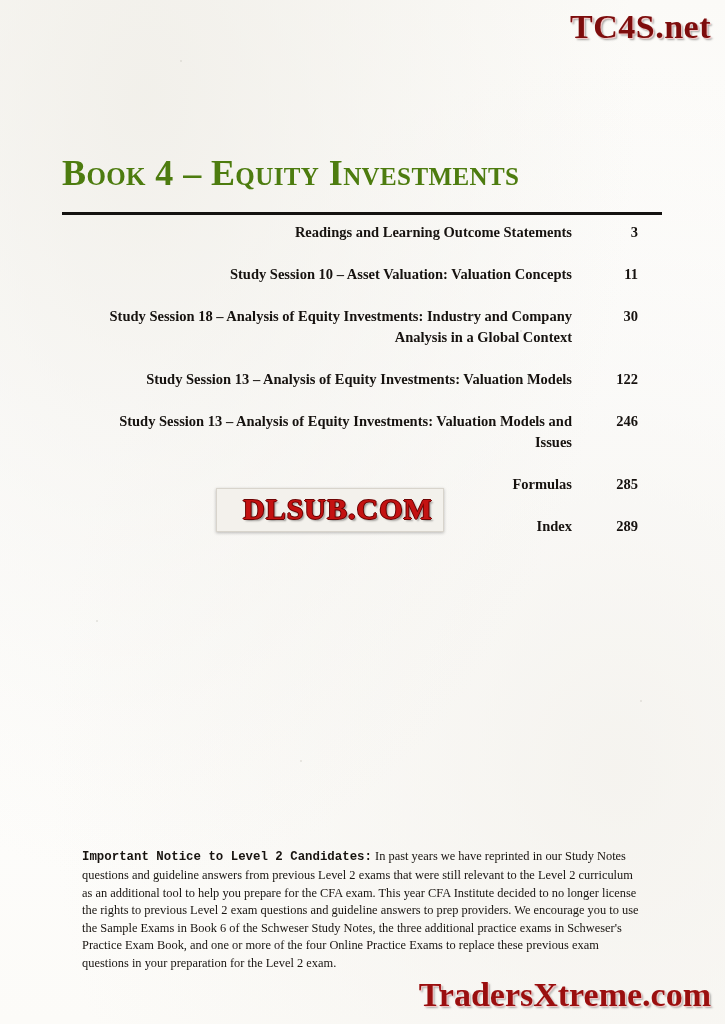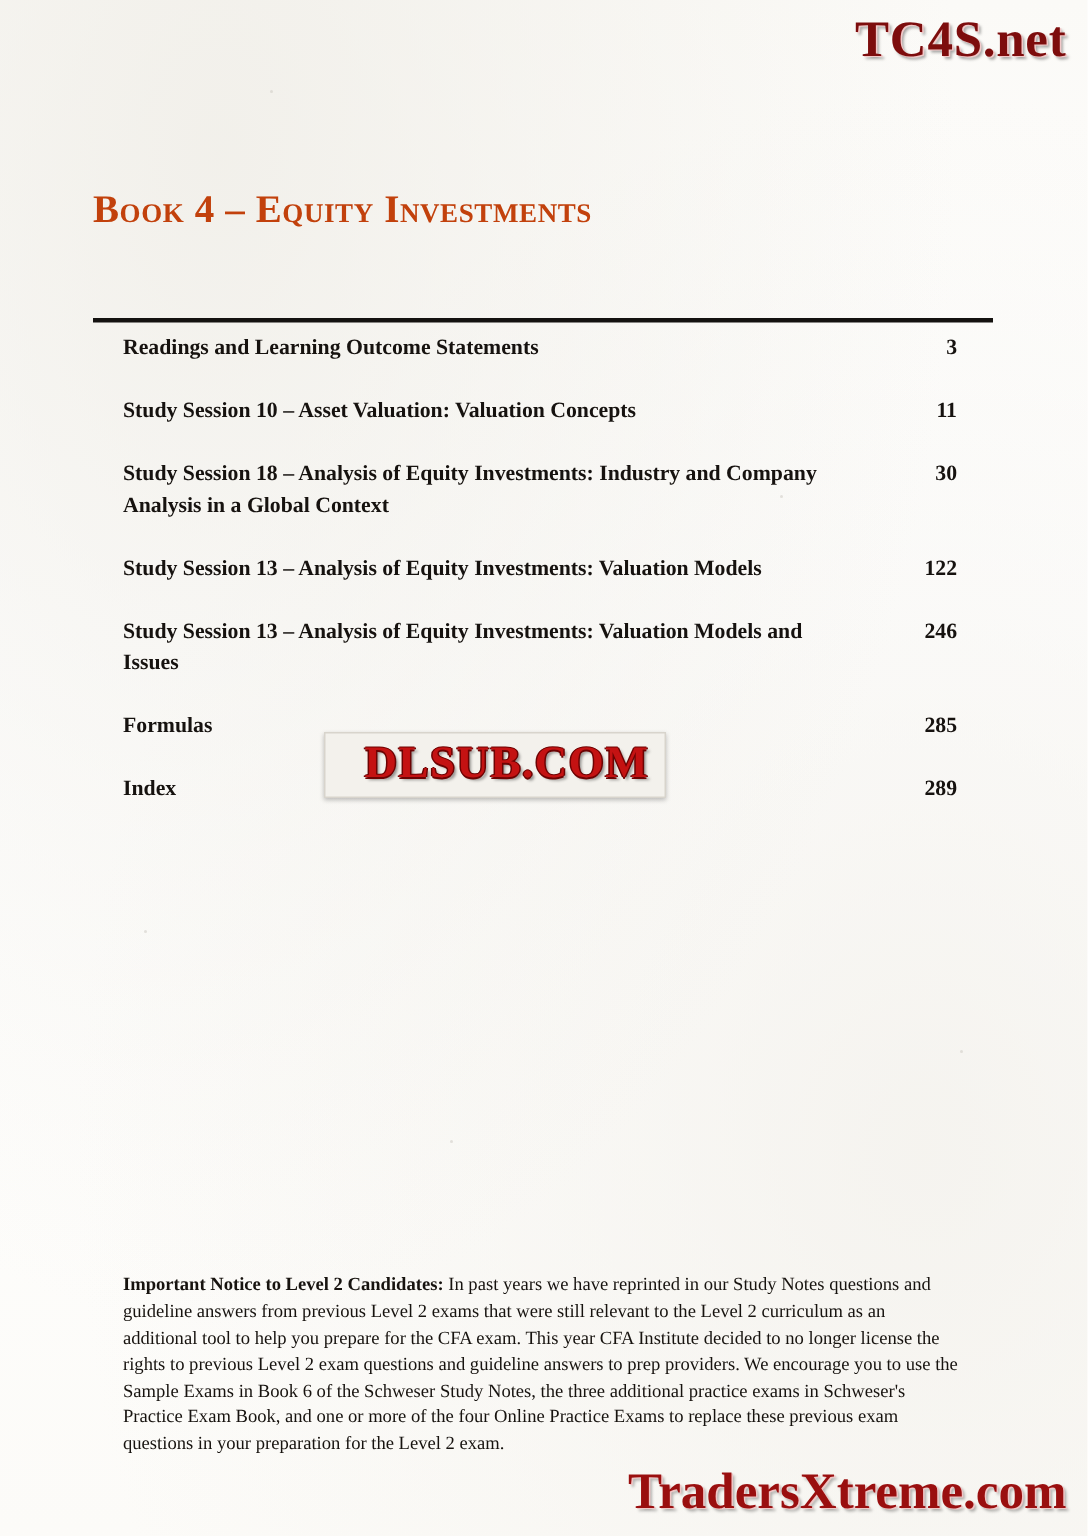--- a/index.html
+++ b/index.html
@@ -40,24 +40,24 @@
     font-size: 34px;
     letter-spacing: 0.5px;
     color: #7d0d0d;
     text-shadow: 1px 1px 0 #f3c9c9, 2px 2px 2px rgba(0,0,0,0.35);
   }
 
   
   .book-title {
     position: absolute;
     left: 62px;
-    top: 108px;
-    font-family: "Liberation Serif", serif;
-    font-size: 26px;
-    color: #c2410c;
+    top: 128px;
+    font-family: "Liberation Serif", serif;
+    font-size: 36px;
+    color: #4d7c0f;
     letter-spacing: 0.4px;
   }
   .sc {
     font-variant: small-caps;
   }
 
   
   .rule {
     position: absolute;
     left: 62px;
@@ -80,20 +80,21 @@
     margin-bottom: 21px;
   }
   .toc-label {
     font-size: 14.5px;
     font-weight: bold;
     color: #16120f;
     line-height: 1.45;
     width: 510px;
     padding-left: 20px;
     box-sizing: border-box;
+    text-align: right;
   }
   .toc-page {
     font-size: 14.5px;
     font-weight: bold;
     color: #16120f;
     width: 74px;
     text-align: right;
     line-height: 1.45;
     padding-right: 8px;
     box-sizing: border-box;
@@ -130,20 +131,21 @@
     left: 82px;
     top: 836px;
     width: 560px;
     font-size: 12.4px;
     line-height: 1.42;
     color: #17130f;
     text-align: left;
   }
   .notice b {
     font-weight: bold;
+    font-family: Liberation Mono, monospace;
   }
 
   
   .wm-bottom {
     position: absolute;
     right: 14px;
     bottom: 10px;
     font-family: "Liberation Serif", serif;
     font-weight: bold;
     font-size: 34px;

